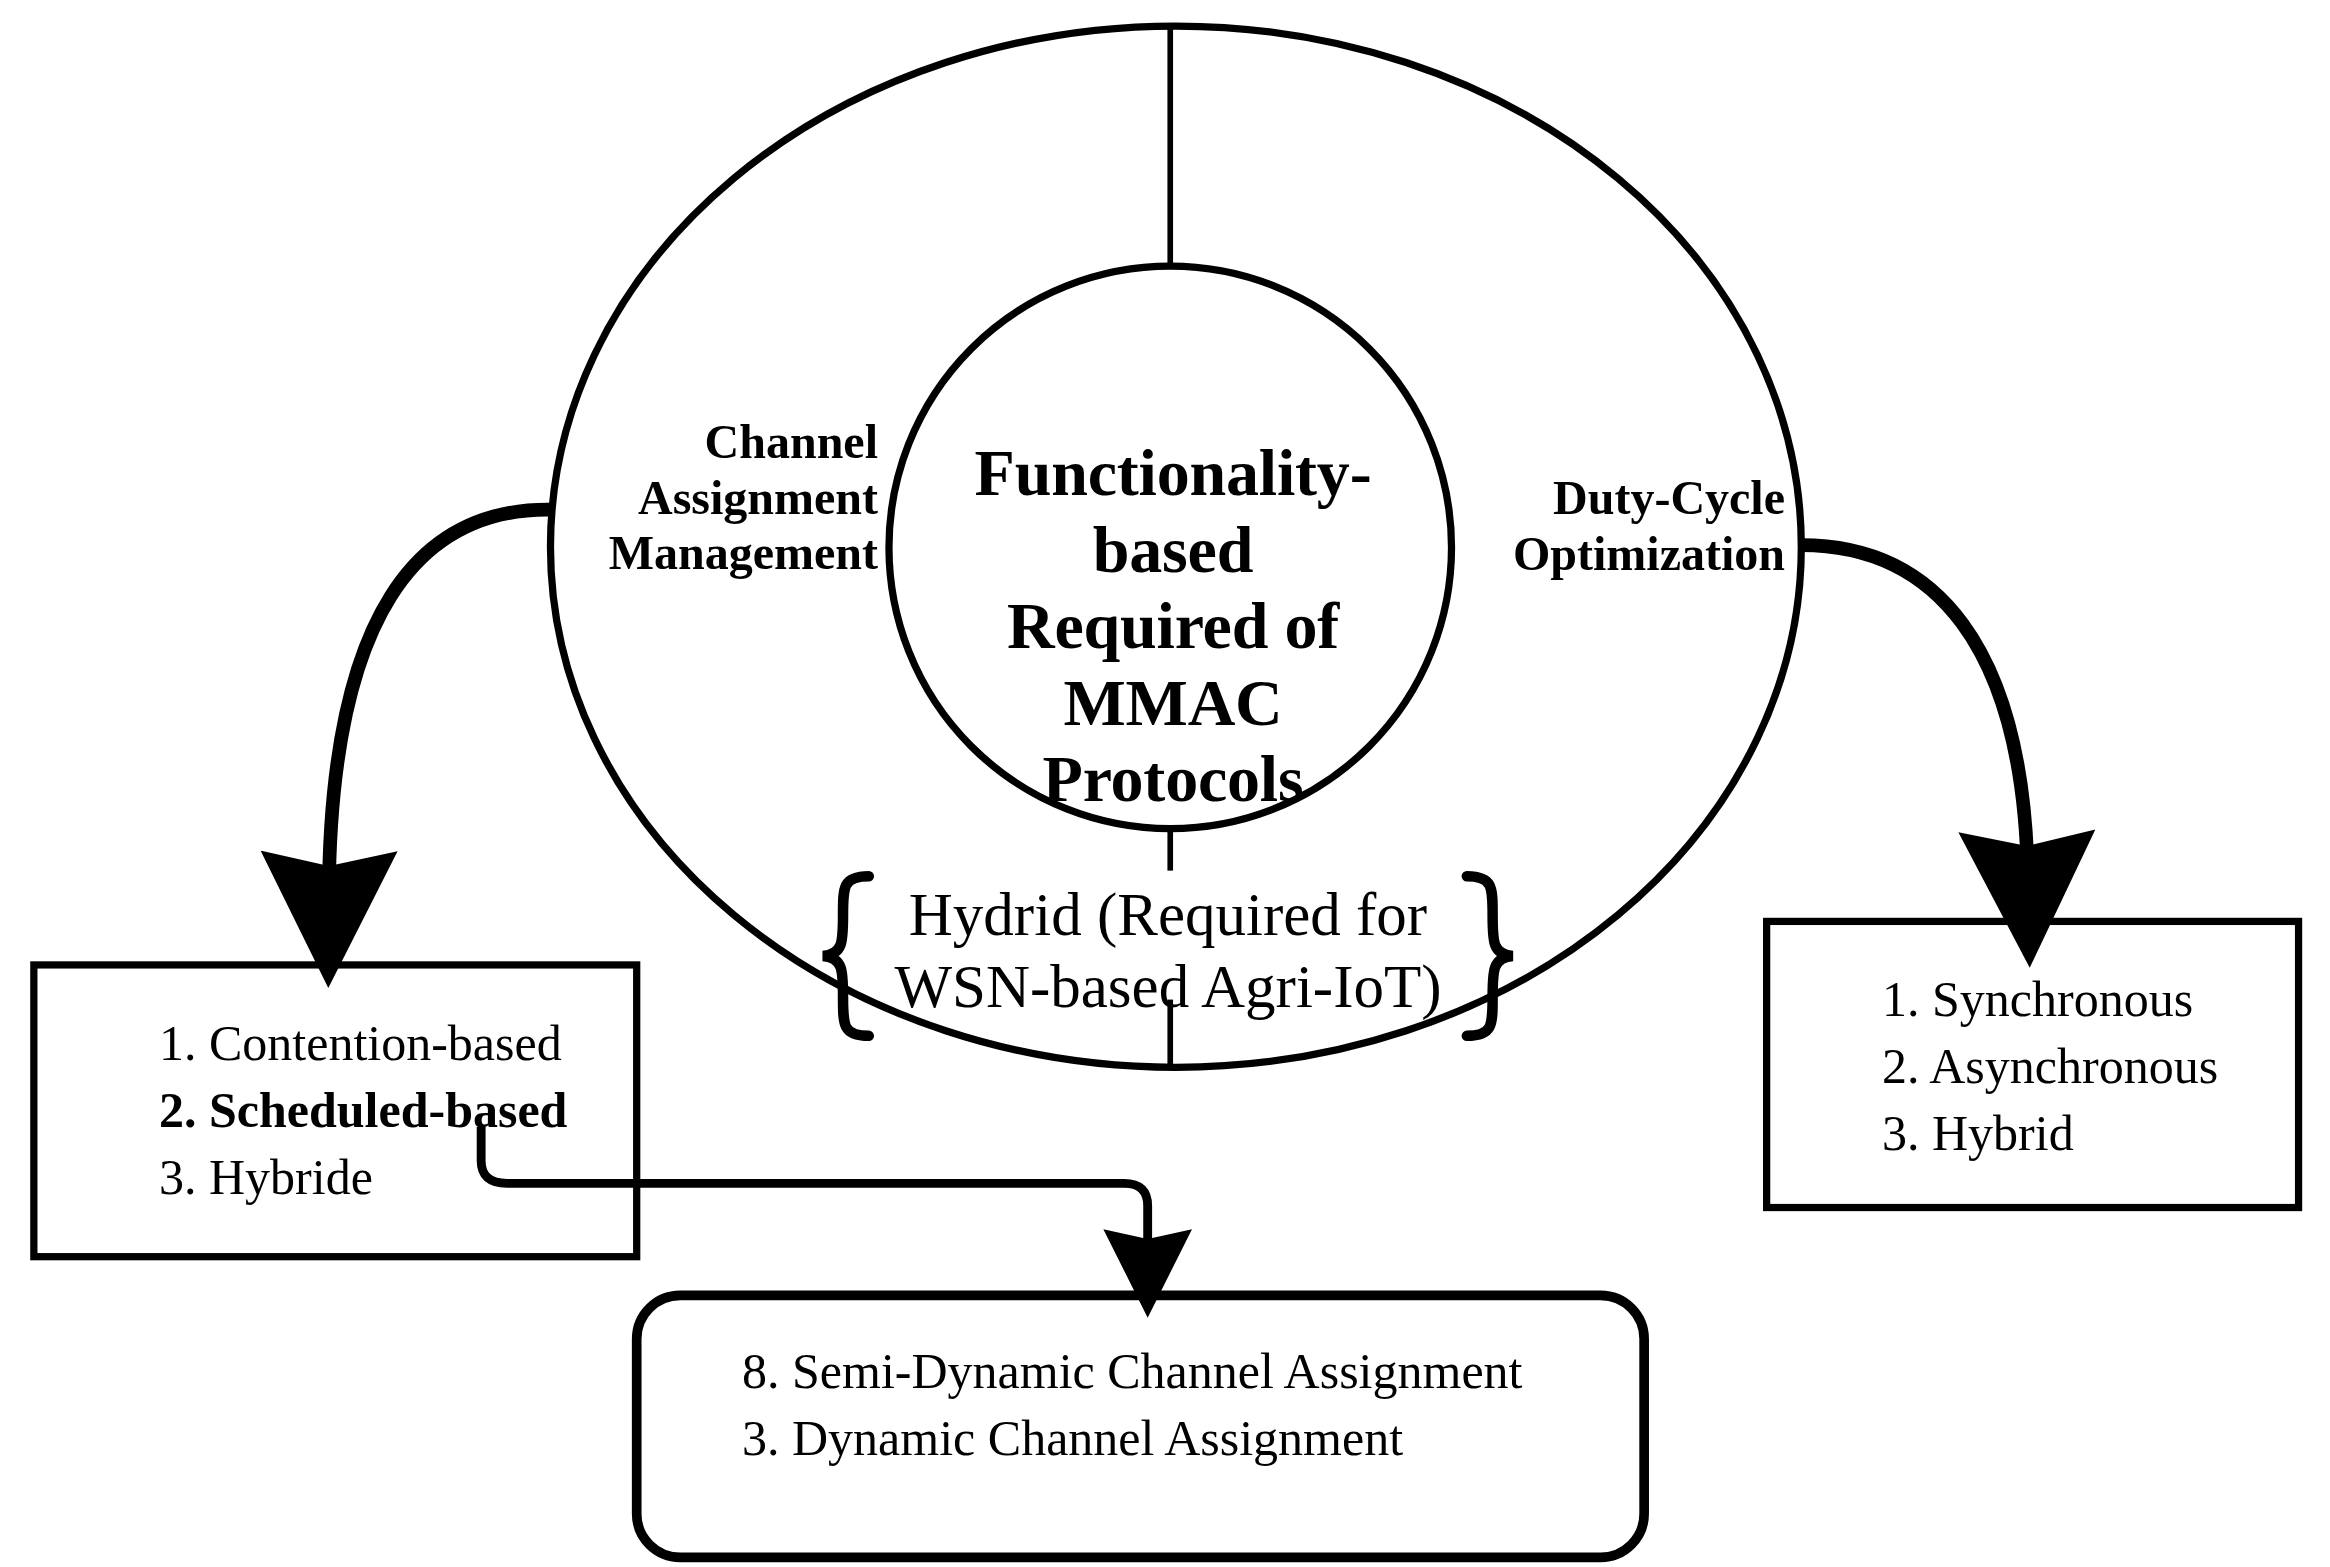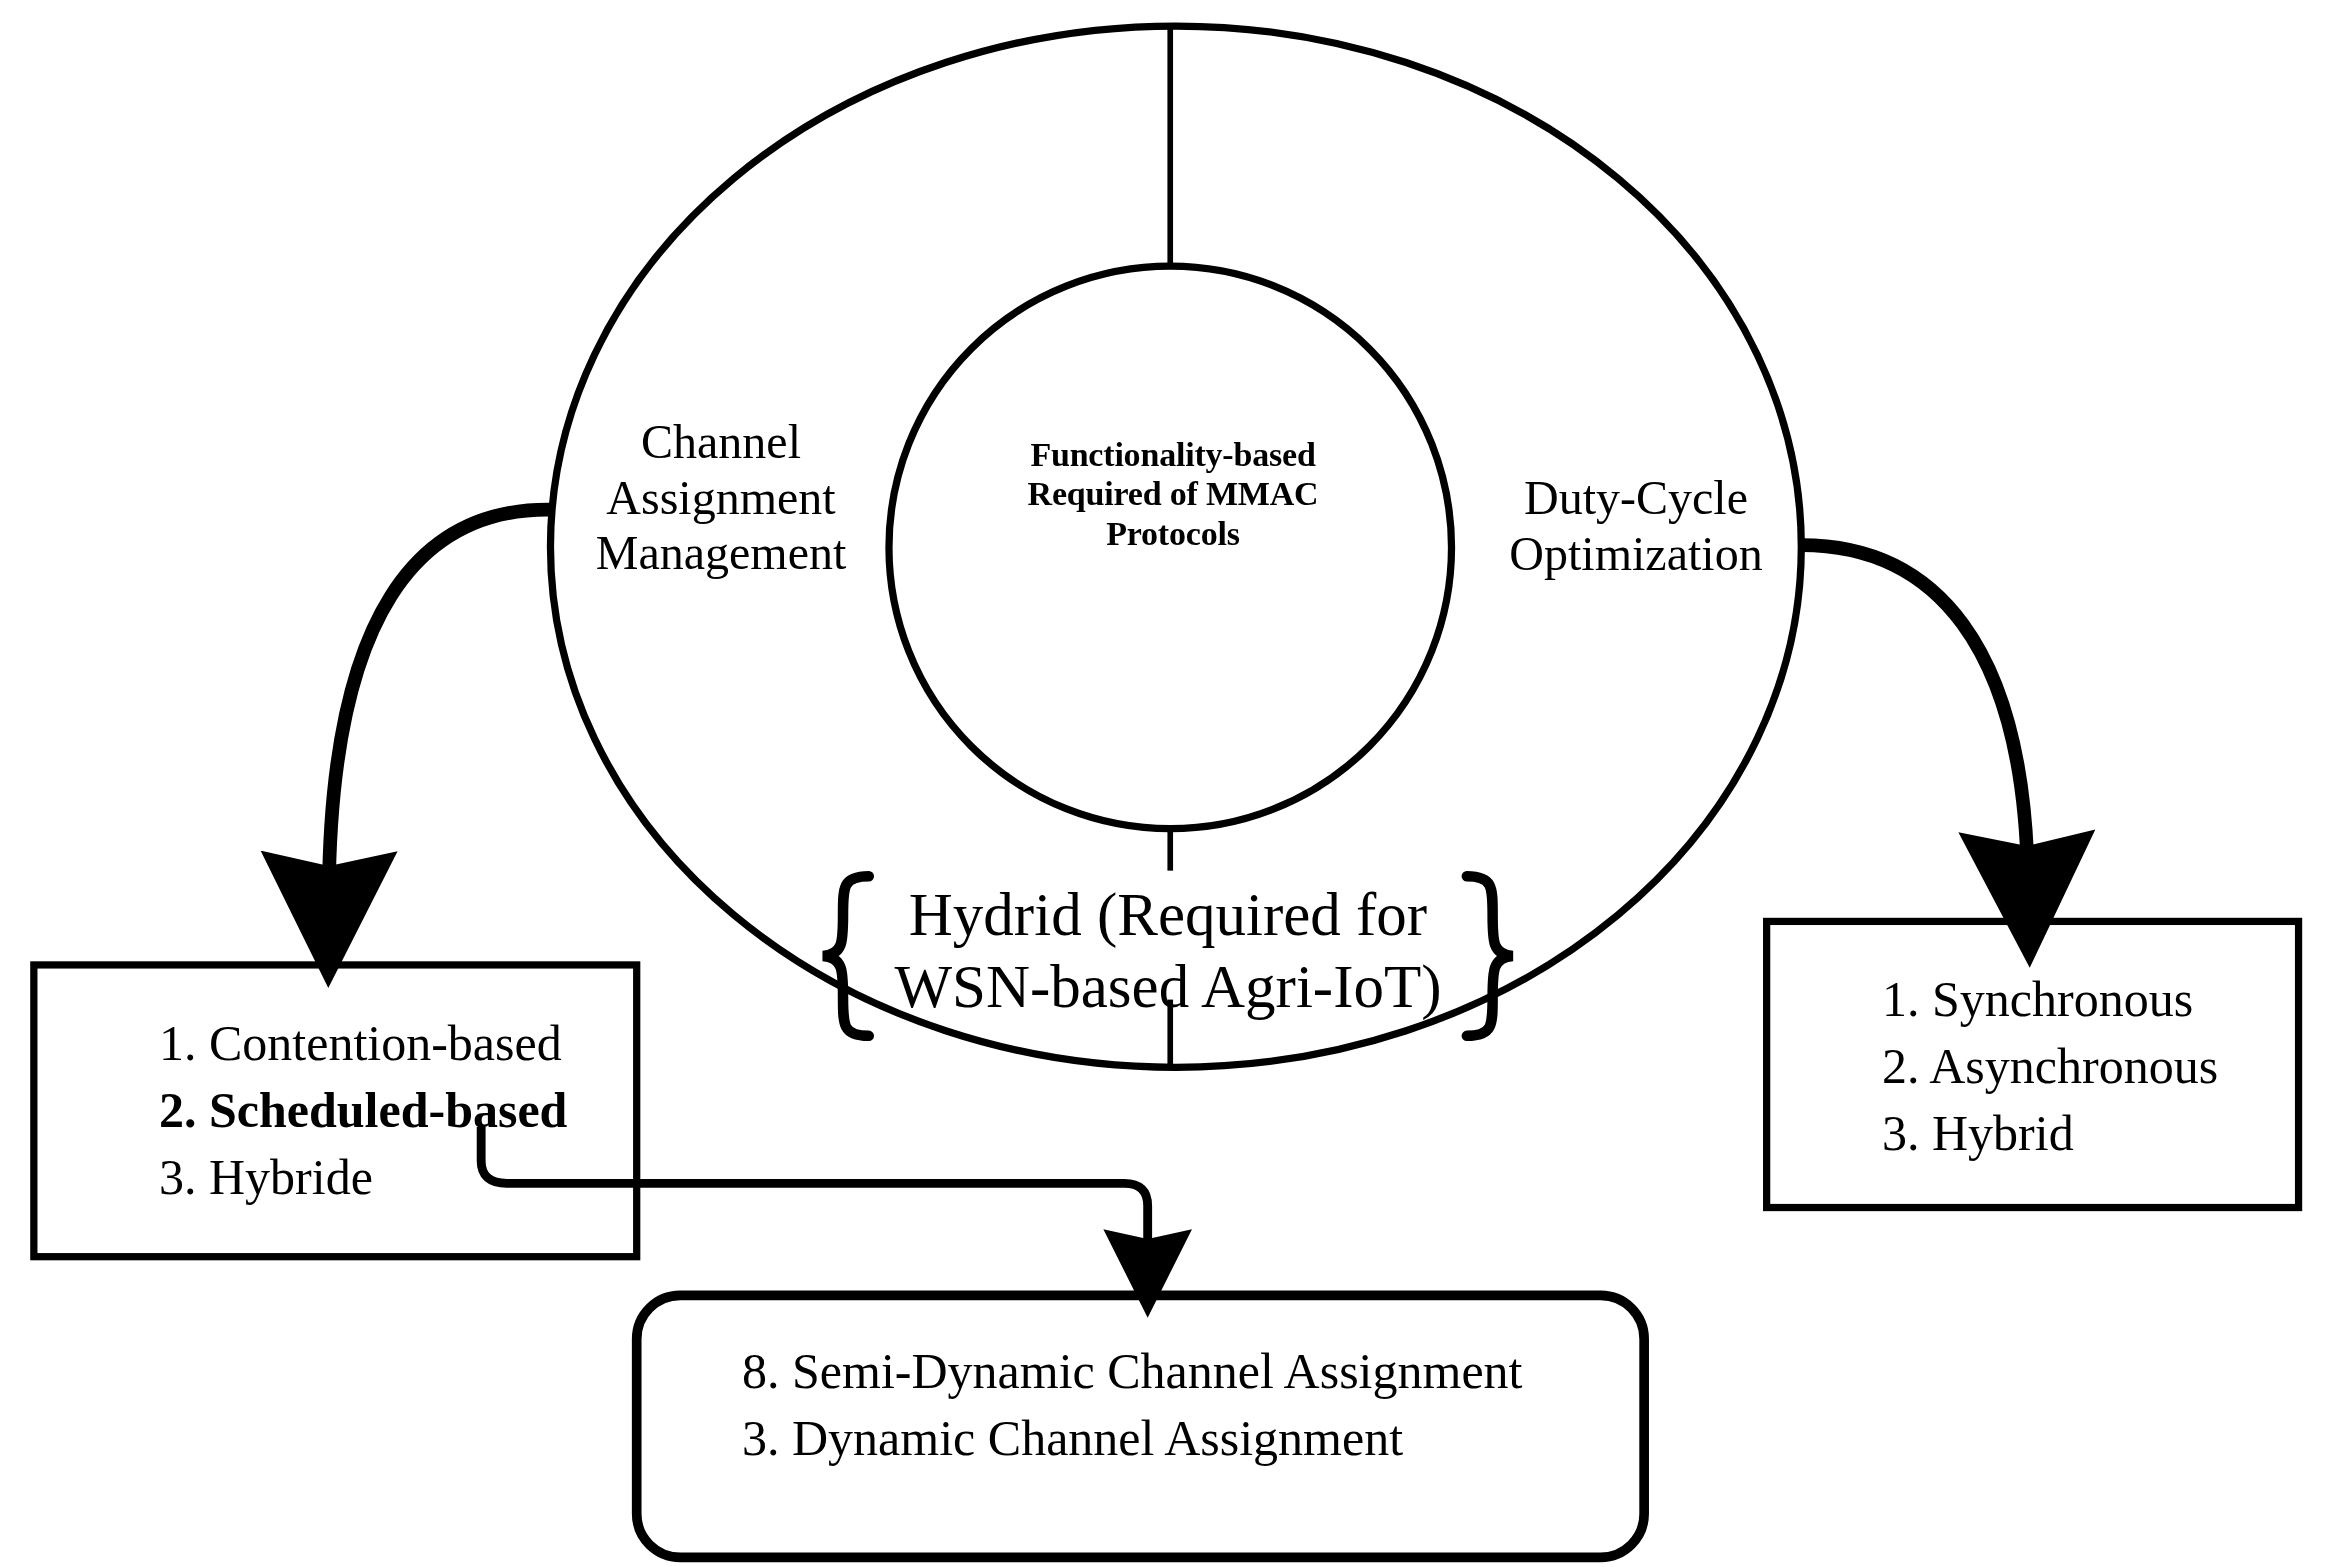--- a/index.html
+++ b/index.html
@@ -7,23 +7,23 @@
     position:relative;
     width:2330px;height:1568px;
     background:#ffffff;
     font-family:"Liberation Serif","DejaVu Serif",serif;
     color:#000000;
     overflow:hidden;
   }
   #art{position:absolute;left:0;top:0;width:2330px;height:1568px;}
   .lbl{position:absolute;text-align:center;line-height:1.16;color:#000;}
   .center-title{
-    font-weight:bold;font-size:34px;letter-spacing:-0.2px;
+    font-weight:bold;font-size:66px;letter-spacing:-0.2px;
   }
-  .side-label{font-size:48px;font-weight:normal;}
+  .side-label{font-size:48px;font-weight:bold;text-align:right;}
   .brace-label{font-size:61px;font-weight:normal;line-height:1.18;}
   .listbox{position:absolute;}
   .listbox .row{font-size:50px;line-height:1.34;white-space:nowrap;text-align:left;}
   .row.bold{font-weight:bold;}
 </style>
 </head>
 <body>
 
 <div id="canvas">
 

